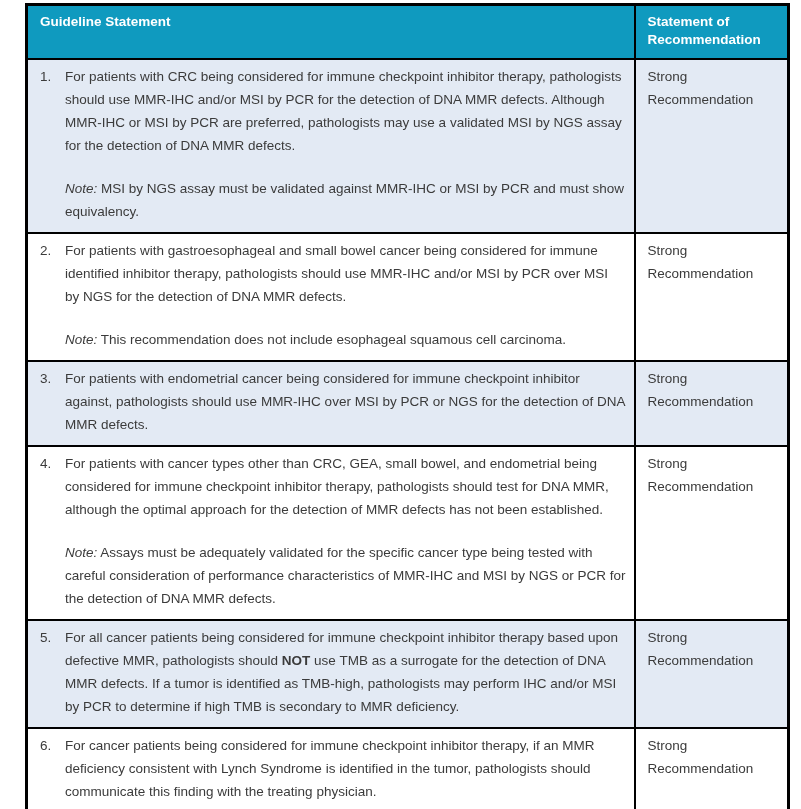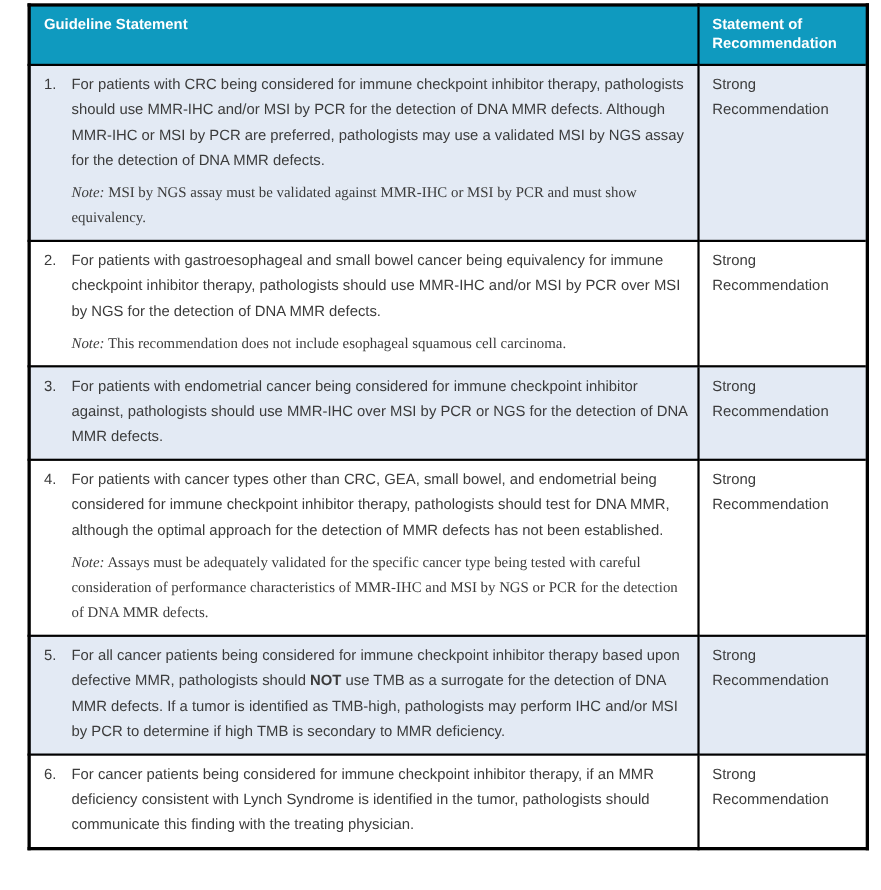--- a/index.html
+++ b/index.html
@@ -50,21 +50,21 @@
     padding: 5px 8px 9px 12px;
   }
   tr.shaded td { background: #e3eaf4; }
   tr.plain  td { background: #ffffff; }
   .stmt-row { display: flex; }
   .num {
     width: 25px;
     flex-shrink: 0;
   }
   .stmt-body { flex: 1; }
-  .note { margin-top: 6px; font-family: Liberation Serif, serif; }
+  .note { margin-top: 20px; }
   .note em { font-style: italic; }
   .bold { font-weight: bold; text-align: center; }
   .strength-cell { padding-left: 10px; }
 </style>
 </head>
 <body>
 
 <div class="page">
   <div class="content">
 
@@ -92,21 +92,21 @@
             </div>
           </td>
           <td class="strength-cell">Strong Recommendation</td>
         </tr>
 
         <tr class="plain">
           <td>
             <div class="stmt-row">
               <span class="num">2.</span>
               <div class="stmt-body">
-                <p>For patients with gastroesophageal and small bowel cancer being equivalency for immune checkpoint inhibitor therapy, pathologists should use MMR-IHC and/or MSI by PCR over MSI by NGS for the detection of DNA MMR defects.</p>
+                <p>For patients with gastroesophageal and small bowel cancer being considered for immune identified inhibitor therapy, pathologists should use MMR-IHC and/or MSI by PCR over MSI by NGS for the detection of DNA MMR defects.</p>
                 <p class="note"><em>Note:</em><span> This recommendation does not include esophageal squamous cell carcinoma.</span></p>
               </div>
             </div>
           </td>
           <td class="strength-cell">Strong Recommendation</td>
         </tr>
 
         <tr class="shaded">
           <td>
             <div class="stmt-row">

